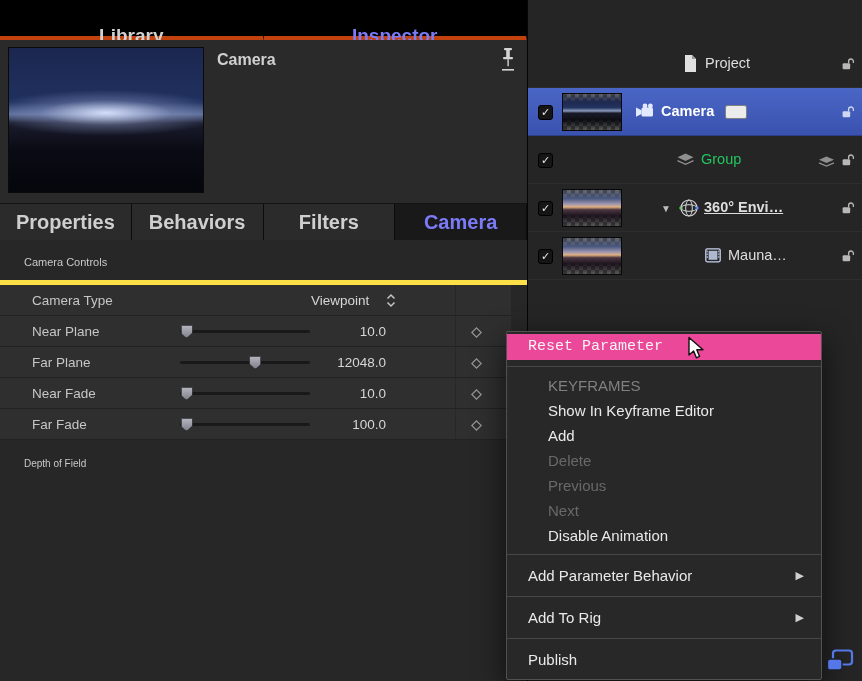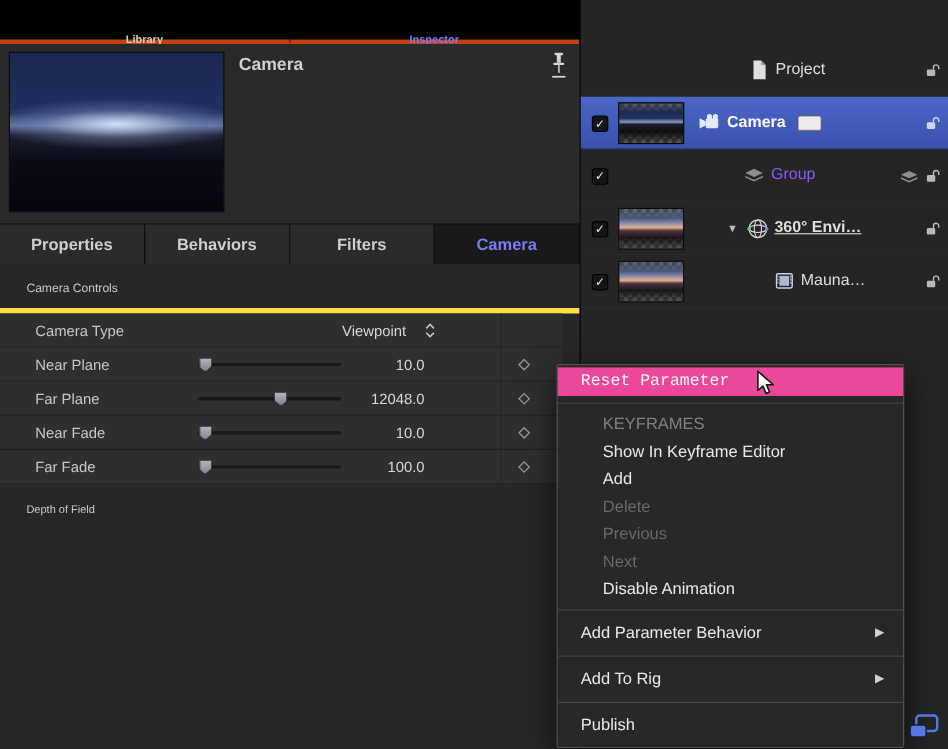--- a/index.html
+++ b/index.html
@@ -8,42 +8,42 @@
     position:relative; width:862px; height:681px; background:#272727;
     font-family:"Liberation Sans", sans-serif; overflow:hidden; user-select:none;
   }
 
   
   .tabbar{ position:absolute; top:0; height:40px; display:flex; background:#000; }
   .tabbar-left{ left:0; width:527px; }
   .tabbar-right{ left:527px; width:335px; }
   .tab{
     flex:1; display:flex; align-items:center; justify-content:center;
-    font-size:10px; font-weight:700; color:#d2d2d2; background:#2d2d2d;
+    font-size:19px; font-weight:700; color:#d2d2d2; background:#2d2d2d;
     border-right:1px solid #0a0a0a; border-bottom:6px solid #c2410c; cursor:default;margin-top:36px;
   }
   .tabbar-right .tab{ background:#242424; }
   .tab.active{ background:#1c1c1c; color:#7b7bf8; }
 
   
   .preview{ position:absolute; left:0; top:40px; width:527px; height:164px; background:#2a2a2a; border-bottom:1px solid #141414; }
   .preview-thumb{
     position:absolute; left:8px; top:7px; width:196px; height:146px; border:1px solid #0a0a0a;
     background:
       radial-gradient(ellipse 62% 16% at 50% 45%, rgba(218,228,255,0.95), rgba(150,165,210,0.35) 55%, rgba(0,0,0,0) 100%),
       linear-gradient(to bottom,#1b2750 0%,#20305e 38%,#5a6a96 46%,#1a1c2e 52%,#0a0b14 70%,#05060c 100%);
   }
   .preview-title{ position:absolute; left:217px; top:11px; font-size:16px; font-weight:700; color:#d0d0d0; }
   .pin-btn{ position:absolute; right:8px; top:6px; width:20px; height:30px; }
 
   
   .ins-tabs{ position:absolute; left:0; top:204px; width:527px; height:36px; display:flex; background:#000; }
   .ins-tab{
     flex:1; display:flex; align-items:center; justify-content:center;
-    font-size:15px; font-weight:700; color:#cfcfcf; background:#2b2b2b; border-right:1px solid #0c0c0c; cursor:default;
+    font-size:20px; font-weight:700; color:#cfcfcf; background:#2b2b2b; border-right:1px solid #0c0c0c; cursor:default;
   }
   .ins-tab.active{ background:#191919; color:#7b7bf8; }
 
   
   .controls{ position:absolute; left:0; top:240px; width:527px; }
   .section-label{ padding:16px 0 12px 24px; font-size:11px; color:#c9c9c9; }
   .param-rows{ border-top:5px solid #fde047; }
   .param-row{ position:relative; height:31px; background:#2f2f2f; border-bottom:1px solid #222; width:511px; }
   .p-label{ position:absolute; left:32px; top:8px; font-size:13.5px; color:#c6c6c6; }
   .p-value{ position:absolute; left:282px; width:104px; top:8px; font-size:13.5px; color:#d6d6d6; text-align:right; }
@@ -63,21 +63,21 @@
   .anim-chevron{ position:absolute; left:36px; top:12px; }
   .depth-label{ padding:18px 0 0 24px; font-size:10px; color:#c9c9c9; }
 
   
   .right{ position:absolute; left:527px; top:0; width:335px; height:681px; background:#252525; border-left:1px solid #050505; }
   .layers{ position:absolute; left:0; top:40px; width:335px; }
   .layer-row{ position:relative; height:48px; border-bottom:1px solid #2d2d2d; background:#252525; }
   .layer-row.selected{ background:linear-gradient(#4a66c6,#3a52ae); border-bottom-color:#2c3f8a; }
   .lname{ position:absolute; top:15px; font-size:14.5px; color:#dedede; white-space:nowrap; }
   .lname.bold{ font-weight:700; }
-  .lname.dim{ color:#8b5cf6; }
+  .lname.dim{ color:#22c55e; }
   .lname.underline{ text-decoration:underline; }
   .cbx{
     position:absolute; left:10px; top:17px; width:15px; height:15px; background:#151515;
     border:1px solid #000; border-radius:3px; display:flex; align-items:center; justify-content:center;
     font-size:11px; color:#eaeaea;
   }
   .cthumb{
     position:absolute; left:34px; top:5px; width:60px; height:38px; border:1px solid #080808;
     background-color:#3a3a3a;
     background-image:

